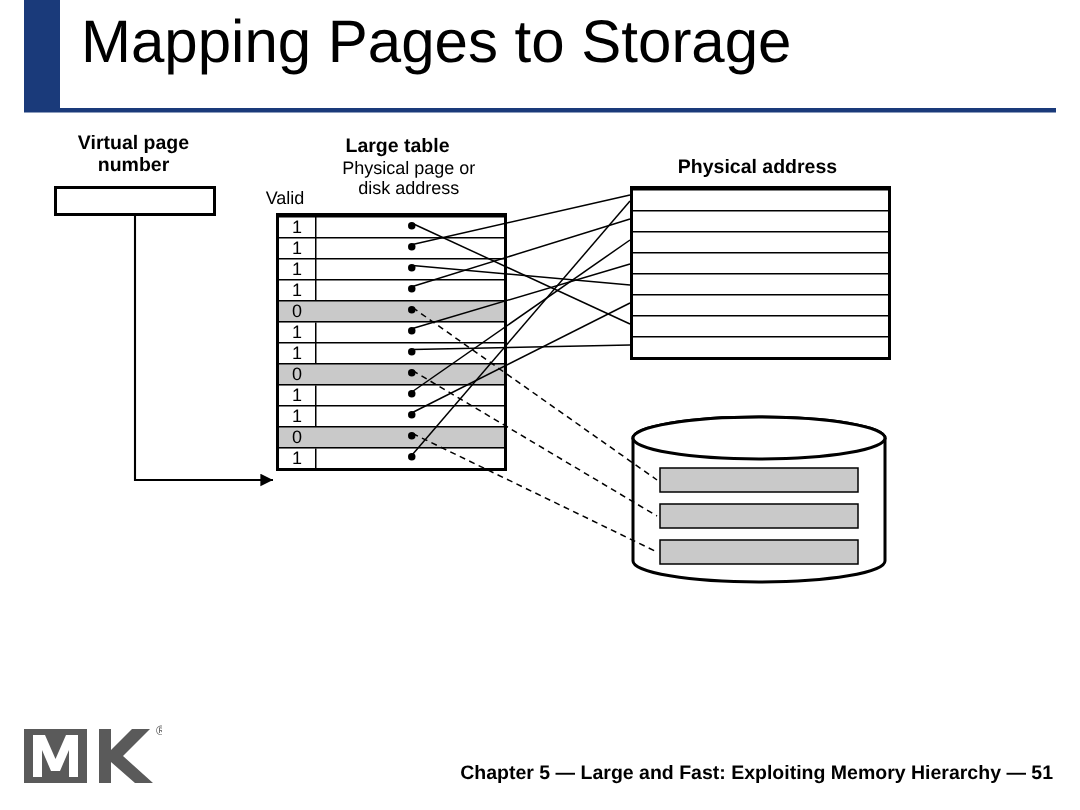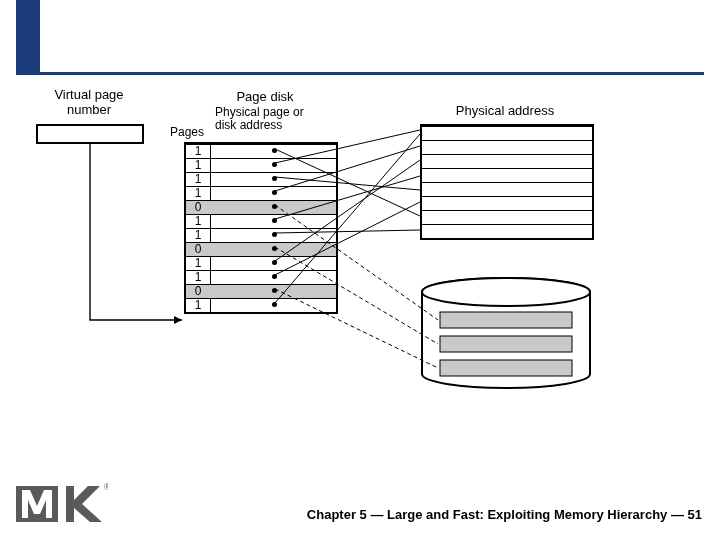--- a/index.html
+++ b/index.html
@@ -1,51 +1,52 @@
 <!DOCTYPE html>
 <html><head>
 <meta charset="utf-8">
 <style>
   html,body{margin:0;padding:0;width:720px;height:540px;font-family:Arial,Helvetica,sans-serif;background:#fff;overflow:hidden}
   .slide{position:relative;width:720px;height:540px}
   .title-bar{position:absolute;left:16px;top:0;width:24px;height:74px;background:#1a3a7a}
   .title{position:absolute;left:54px;top:6px;font-size:40px;font-weight:400;color:#000}
   .rule{position:absolute;left:16px;top:72px;width:688px;height:0;border-top:3px solid #1a3a7a}
   .stage{position:absolute;left:0;top:90px;width:720px;height:370px}
-  .lbl{position:absolute;font-size:13px;font-weight:400;color:#000;text-align:center;line-height:1.15}
-  .sublbl{position:absolute;font-size:12px;color:#000;text-align:left;line-height:1.1}
+  .lbl{position:absolute;font-size:13px;font-weight:700;color:#000;text-align:center;line-height:1.15}
+  .sublbl{position:absolute;font-size:12px;color:#000;text-align:center;line-height:1.1}
   .vpn-box{position:absolute;border:2px solid #000;background:#fff}
   .pt{position:absolute;border:2px solid #000}
   .pt .row{position:absolute;left:0;right:0;border-top:1px solid #000;height:14px}
   .pt .sep{position:absolute;top:0;bottom:0;border-left:1px solid #000}
   .pt .cell-v{position:absolute;left:0;width:24px;text-align:center;font-size:12px;line-height:14px}
   .pt .row.grey{background:#c9c9c9}
   .pt .dot{position:absolute;width:5px;height:5px;border-radius:50%;background:#000}
   .pm{position:absolute;border:2px solid #000;background:#fff}
   .pm .r{position:absolute;left:0;right:0;height:14px;border-top:1px solid #000}
   .legend{position:absolute;left:16px;bottom:12px}
   .legend svg{display:block}
   .footer{position:absolute;right:18px;bottom:18px;font-size:13px;font-weight:700;color:#000}
   svg.wires{position:absolute;left:0;top:0;width:720px;height:370px;pointer-events:none}
 </style>
 </head>
 <body>
 
 <div class="slide">
   <div class="title-bar"></div>
+  <div class="title">Mapping Pages to Storage</div>
   <div class="rule"></div>
 
   <div class="stage">
 
     <div class="lbl" style="left:34px;top:-2px;width:110px">Virtual page<br>number</div>
     <div class="vpn-box" style="left:36px;top:34px;width:104px;height:16px"></div>
 
-    <div class="lbl" style="left:205px;top:0px;width:120px">Page disk</div>
+    <div class="lbl" style="left:205px;top:0px;width:120px">Large table</div>
     <div class="sublbl" style="left:215px;top:16px;width:115px">Physical page or<br>disk address</div>
-    <div class="sublbl" style="left:170px;top:36px;width:40px">Pages</div>
+    <div class="sublbl" style="left:170px;top:36px;width:40px">Valid</div>
 
     <div class="pt" style="left:184px;top:52px;width:150px;height:168px">
       <div class="sep" style="left:24px"></div>
       <div class="row" style="top:0"></div>
       <div class="row" style="top:14px"></div>
       <div class="row" style="top:28px"></div>
       <div class="row" style="top:42px"></div>
       <div class="row grey" style="top:56px"></div>
       <div class="row" style="top:70px"></div>
       <div class="row" style="top:84px"></div>

